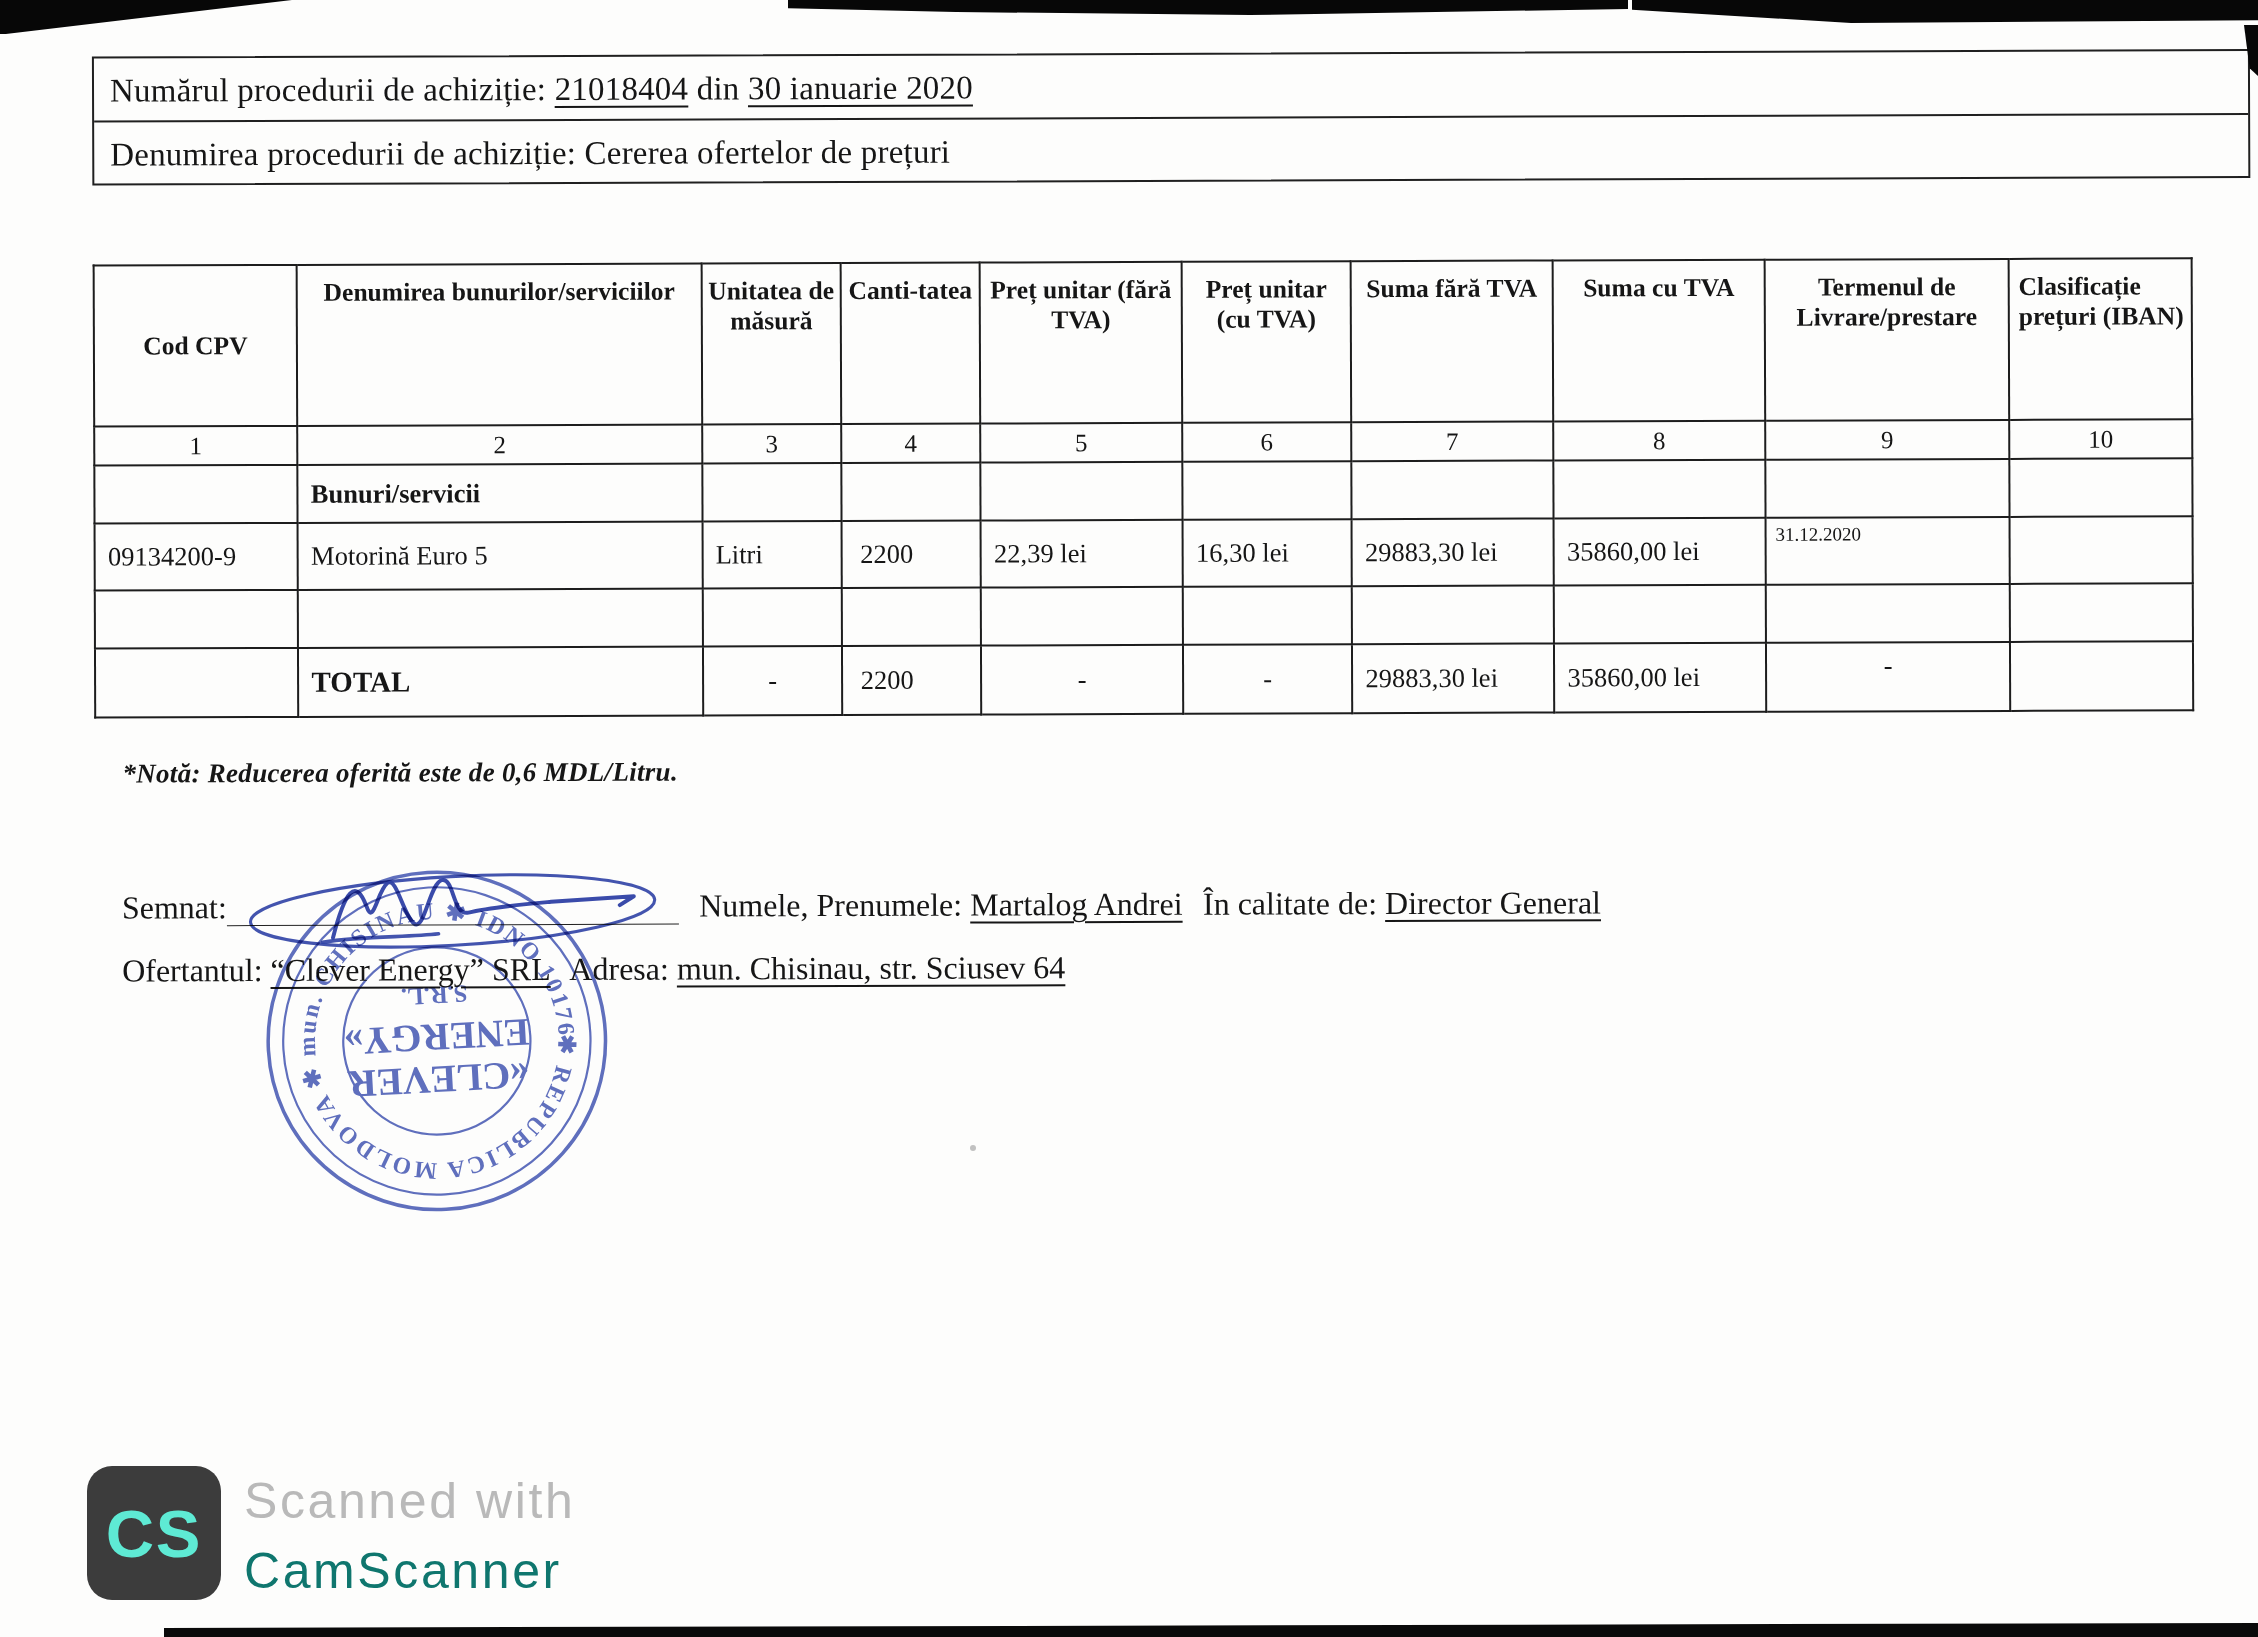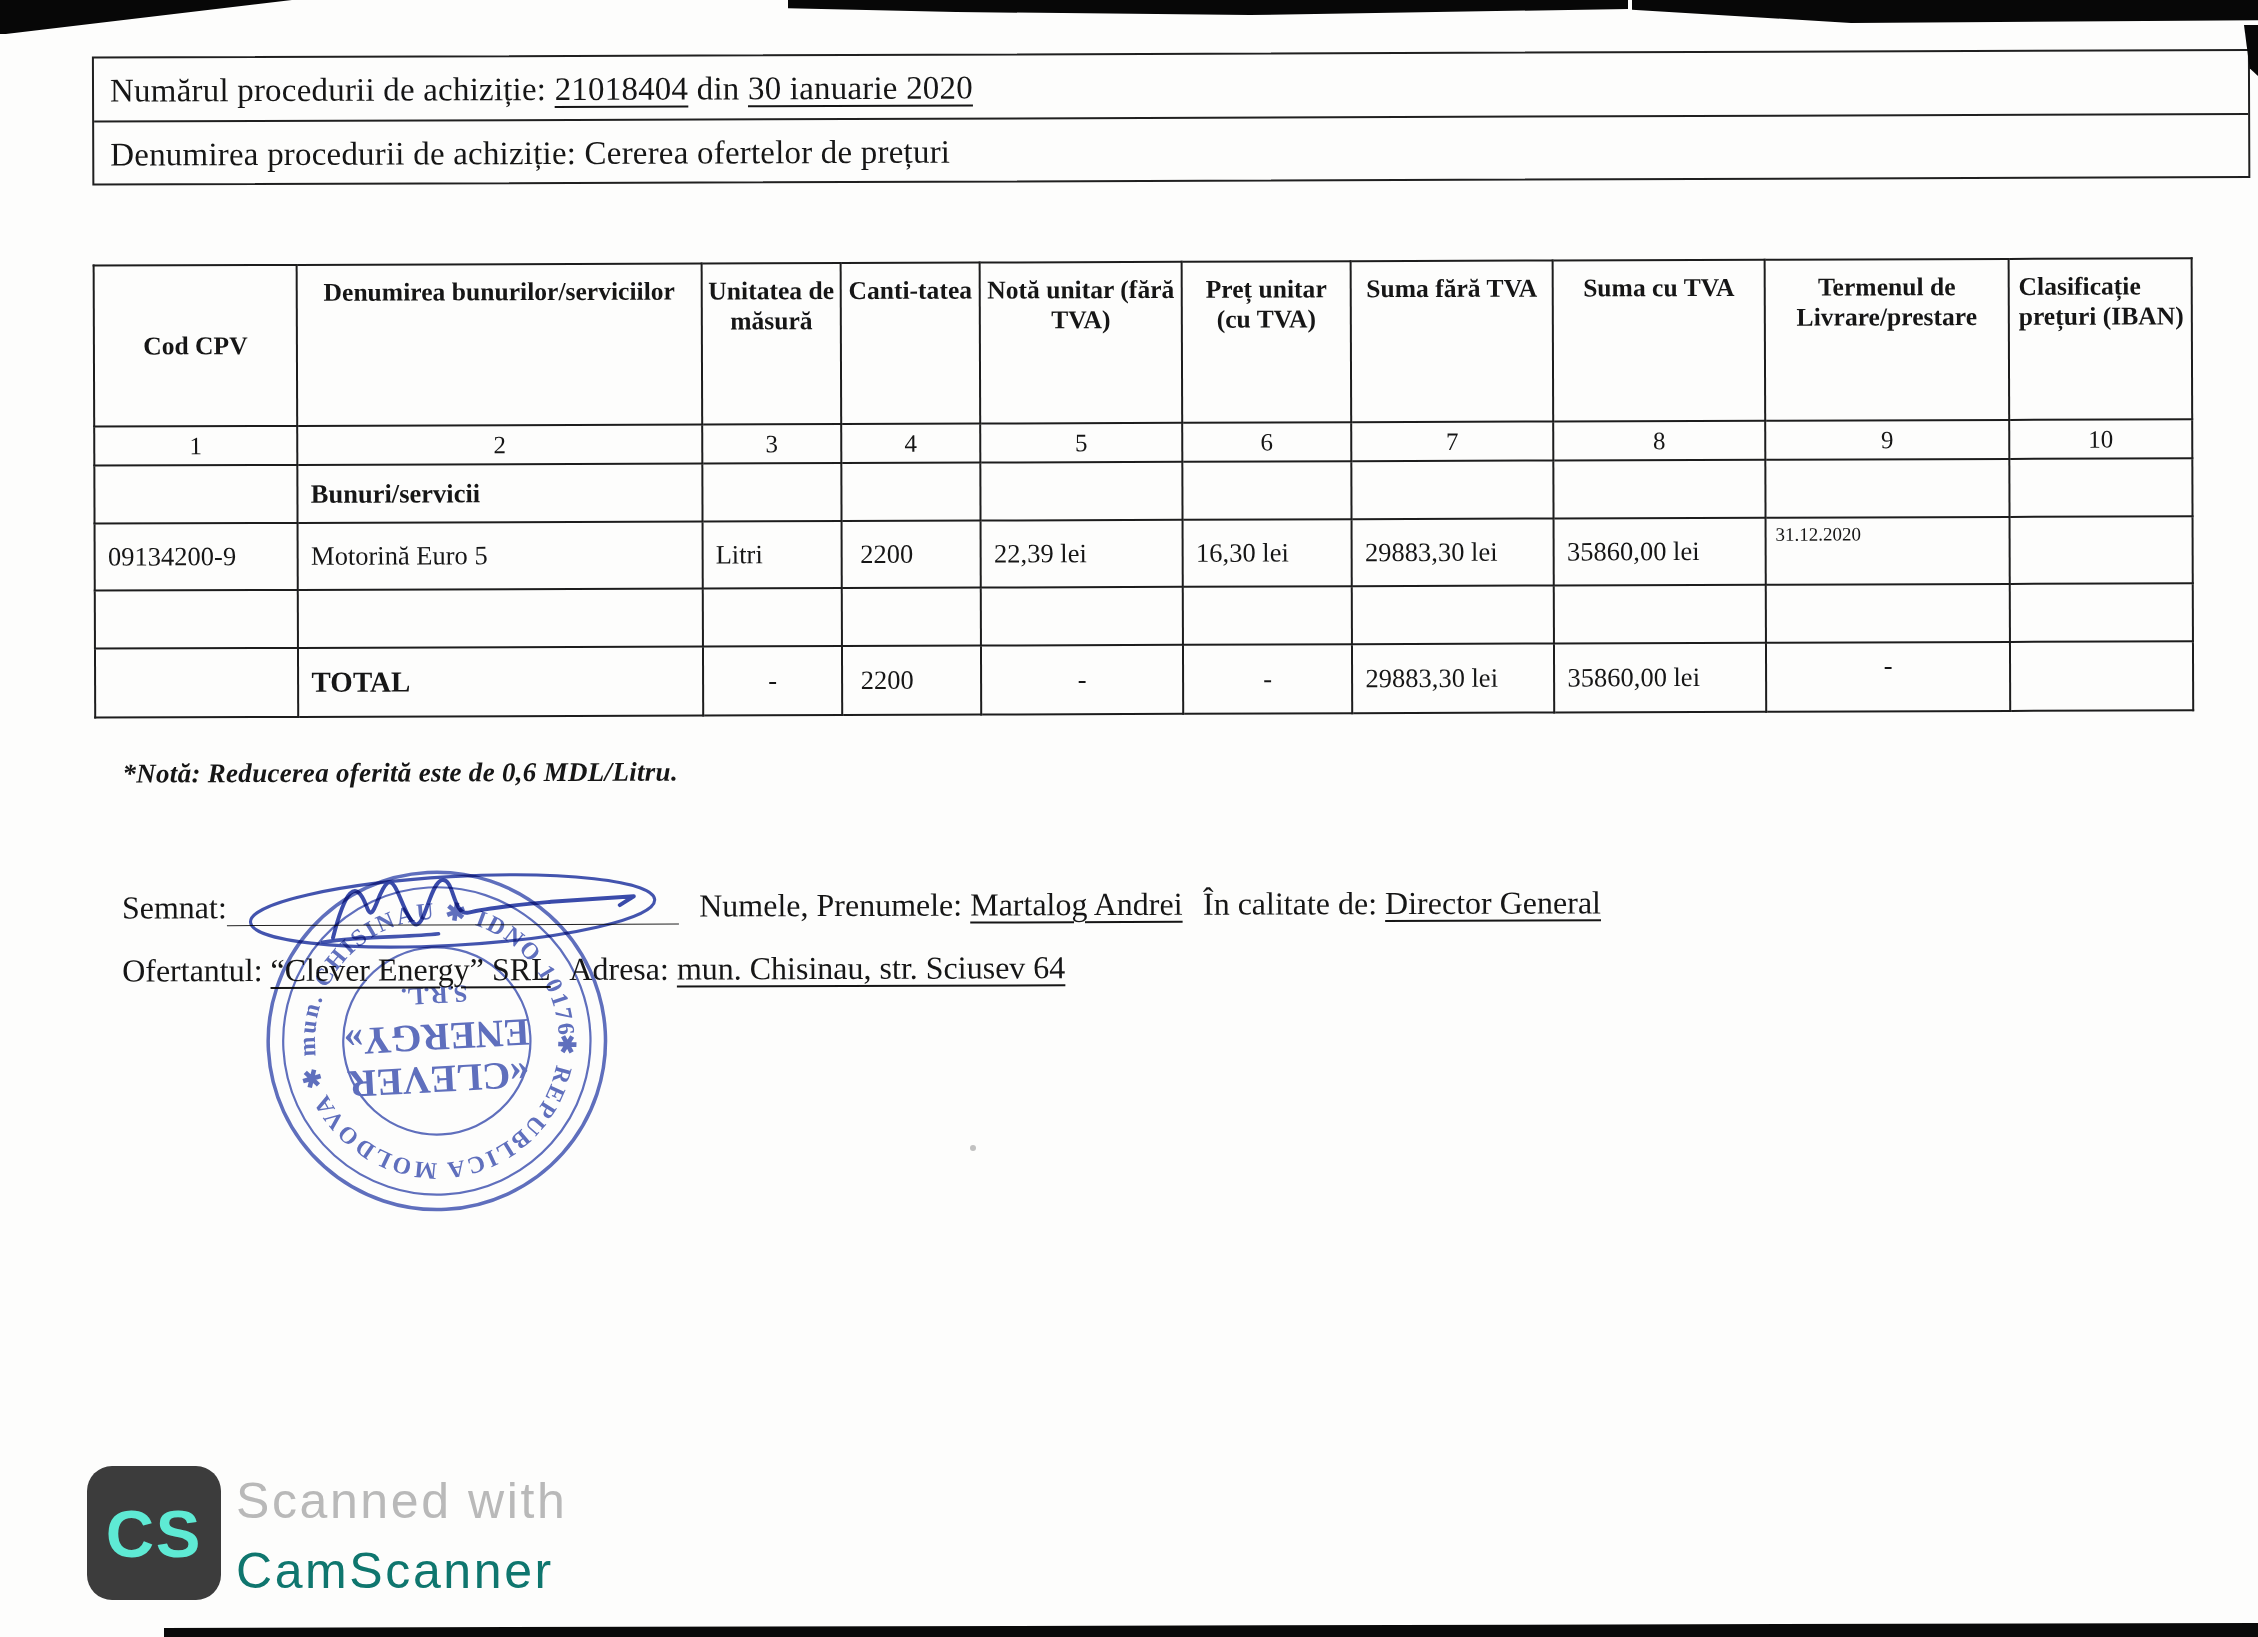--- a/index.html
+++ b/index.html
@@ -60,21 +60,21 @@
 
   
   .cs-logo{
     position:absolute;left:87px;top:1466px;width:134px;height:134px;
     background:#3c3c3c;border-radius:25px;
     display:flex;align-items:center;justify-content:center;
     font-family:"Liberation Sans", sans-serif;
   }
   .cs-logo span{color:#5eead4;font-size:67px;font-weight:bold;letter-spacing:1.8px;}
   .cs-text{
-    position:absolute;left:236px;font-family:"Liberation Sans", sans-serif;
+    position:absolute;left:244px;font-family:"Liberation Sans", sans-serif;
     color:#b9b9b9;font-size:50px;letter-spacing:2.6px;white-space:nowrap;
   }
   .cs-t1{top:1472px;}
   .cs-t2{top:1542px;color:#0f766e;}
 
   
   .wedge-tl{position:absolute;left:0;top:0;width:292px;height:34px;background:#070707;
     clip-path:polygon(0 0,100% 0,2% 100%,0 100%);}
   .strip-a{position:absolute;left:788px;top:0;width:840px;height:15px;background:#070707;
     clip-path:polygon(0 0,100% 0,100% 60%,55% 100%,20% 80%,0 55%);}
@@ -120,21 +120,21 @@
         <col style="width:212px">
       <col style="width:244px">
         <col style="width:183px">
     </colgroup>
     <tbody>
         <tr class="r-head">
       <td class="hd-mid">Cod CPV</td>
       <td class="hd">Denumirea bunurilor/serviciilor</td>
       <td class="hd">Unitatea de măsură</td>
       <td class="hd">Canti-tatea</td>
-      <td class="hd">Notă unitar (fără TVA)</td>
+      <td class="hd">Preț unitar (fără TVA)</td>
       <td class="hd">Preț unitar (cu TVA)</td>
       <td class="hd">Suma fără TVA</td>
       <td class="hd">Suma cu TVA</td>
       <td class="hd">Termenul de Livrare/prestare</td>
       <td class="hd-left">Clasificație prețuri (IBAN)</td>
     </tr>
     <tr class="r-num">
       <td class="num">1</td>
       <td class="num">2</td>
       <td class="num">3</td>

